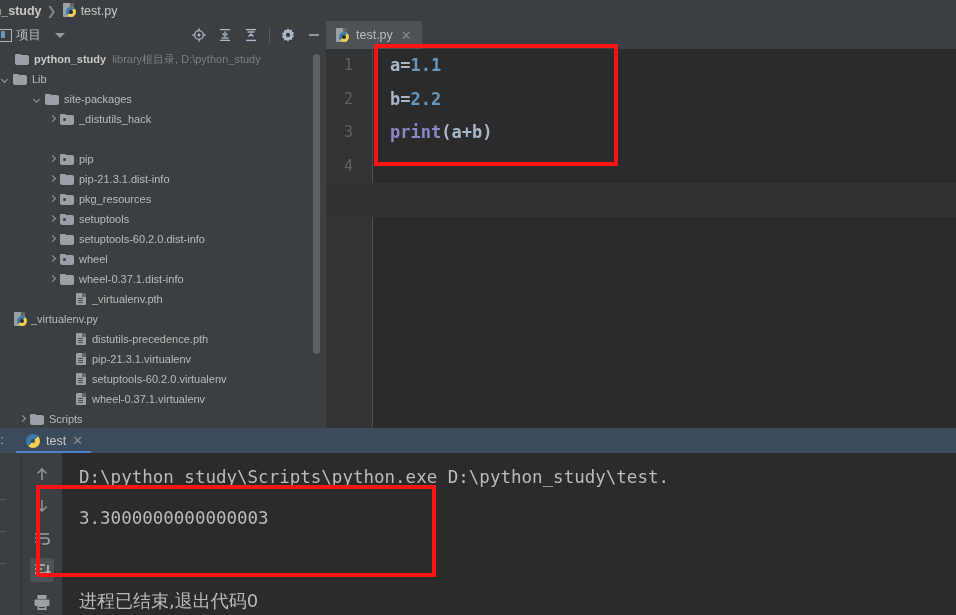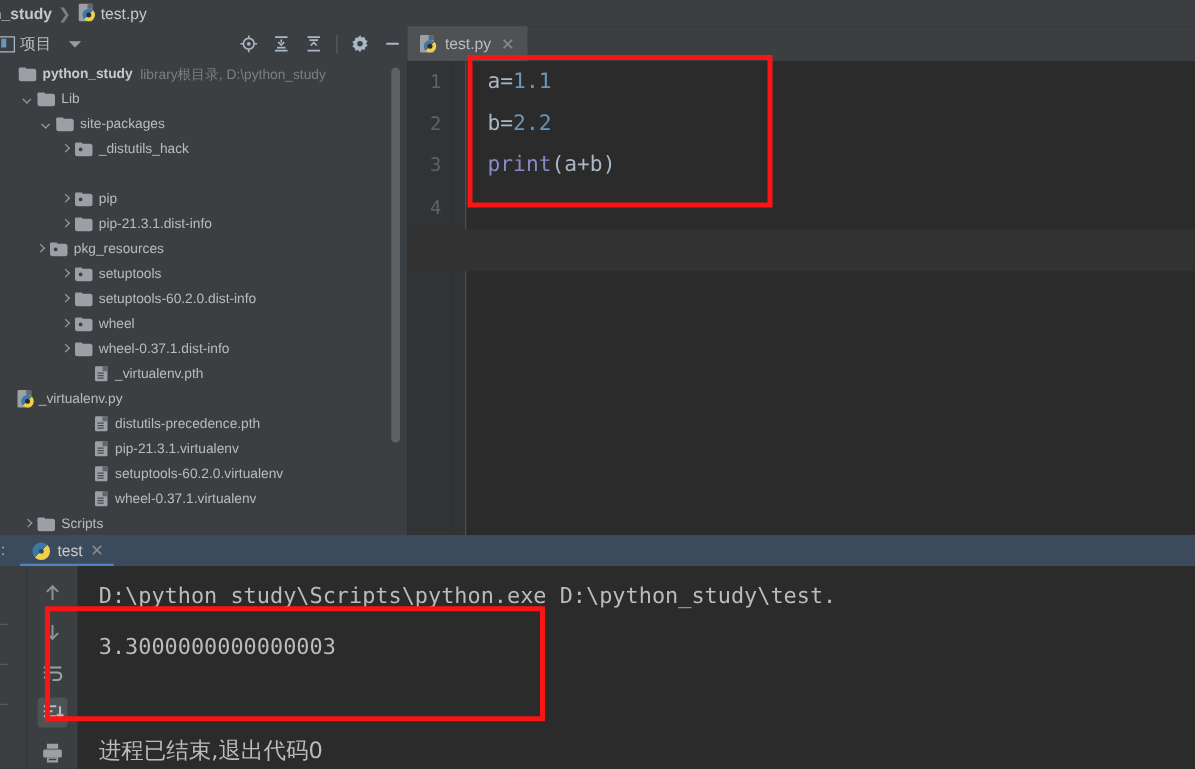--- a/index.html
+++ b/index.html
@@ -176,21 +176,21 @@
     height: 33.5px; line-height: 33.5px; text-align: right;
     padding-right: 9px; font-family: "DejaVu Sans Mono", monospace;
     font-size: 15px; color: #606366;
   }
   .gln.cur { color: #a4a3a3; }
   .fold-strip {
     position: absolute; left: 36px; top: 0; width: 11px; height: 379px;
     background: #313335; border-right: 1px solid #4b4e50;
   }
   .code-lines {
-    position: absolute; left: 47px; top: 0; right: 0; height: 323px;
+    position: absolute; left: 47px; top: 0; right: 0; height: 323px; font-weight: bold;
   }
   .cline {
     height: 33.5px; line-height: 33.5px; padding-left: 17px;
     font-family: "DejaVu Sans Mono", monospace; font-size: 17px;
     color: #a9b7c6; white-space: pre;
   }
   .cline.caretline {
     background: #323232; margin-left: -47px; padding-left: 64px;
   }
   .num { color: #6897bb; }
@@ -322,21 +322,21 @@
     <div class="tree" id="tree">
         <div class="row" style="padding-left: 2px;">
           <span class="arrow"></span>
           <span class="folder">
             <span class="tab"></span>
             <span class="body"></span>
           </span>
           <span class="root-label">python_study</span>
           <span class="root-note">library根目录, D:\python_study</span>
         </div>
-        <div class="row" style="padding-left: 17px;">
+        <div class="row" style="">
           <span class="arrow down"></span>
           <span class="folder">
             <span class="tab"></span>
             <span class="body"></span>
           </span>
           <span>Lib</span>
         </div>
         <div class="row" style="padding-left: 32px;">
           <span class="arrow down"></span>
           <span class="folder">
@@ -364,21 +364,21 @@
           <span>pip</span>
         </div>
         <div class="row" style="padding-left: 47px;">
           <span class="arrow right"></span>
           <span class="folder">
             <span class="tab"></span>
             <span class="body"></span>
           </span>
           <span>pip-21.3.1.dist-info</span>
         </div>
-        <div class="row" style="padding-left: 27px;">
+        <div class="row" style="padding-left: 47px;">
           <span class="arrow right"></span>
           <span class="folder pkg">
             <span class="tab"></span>
             <span class="body"></span>
             <span class="dot"></span>
           </span>
           <span>pkg_resources</span>
         </div>
         <div class="row" style="padding-left: 47px;">
           <span class="arrow right"></span>

